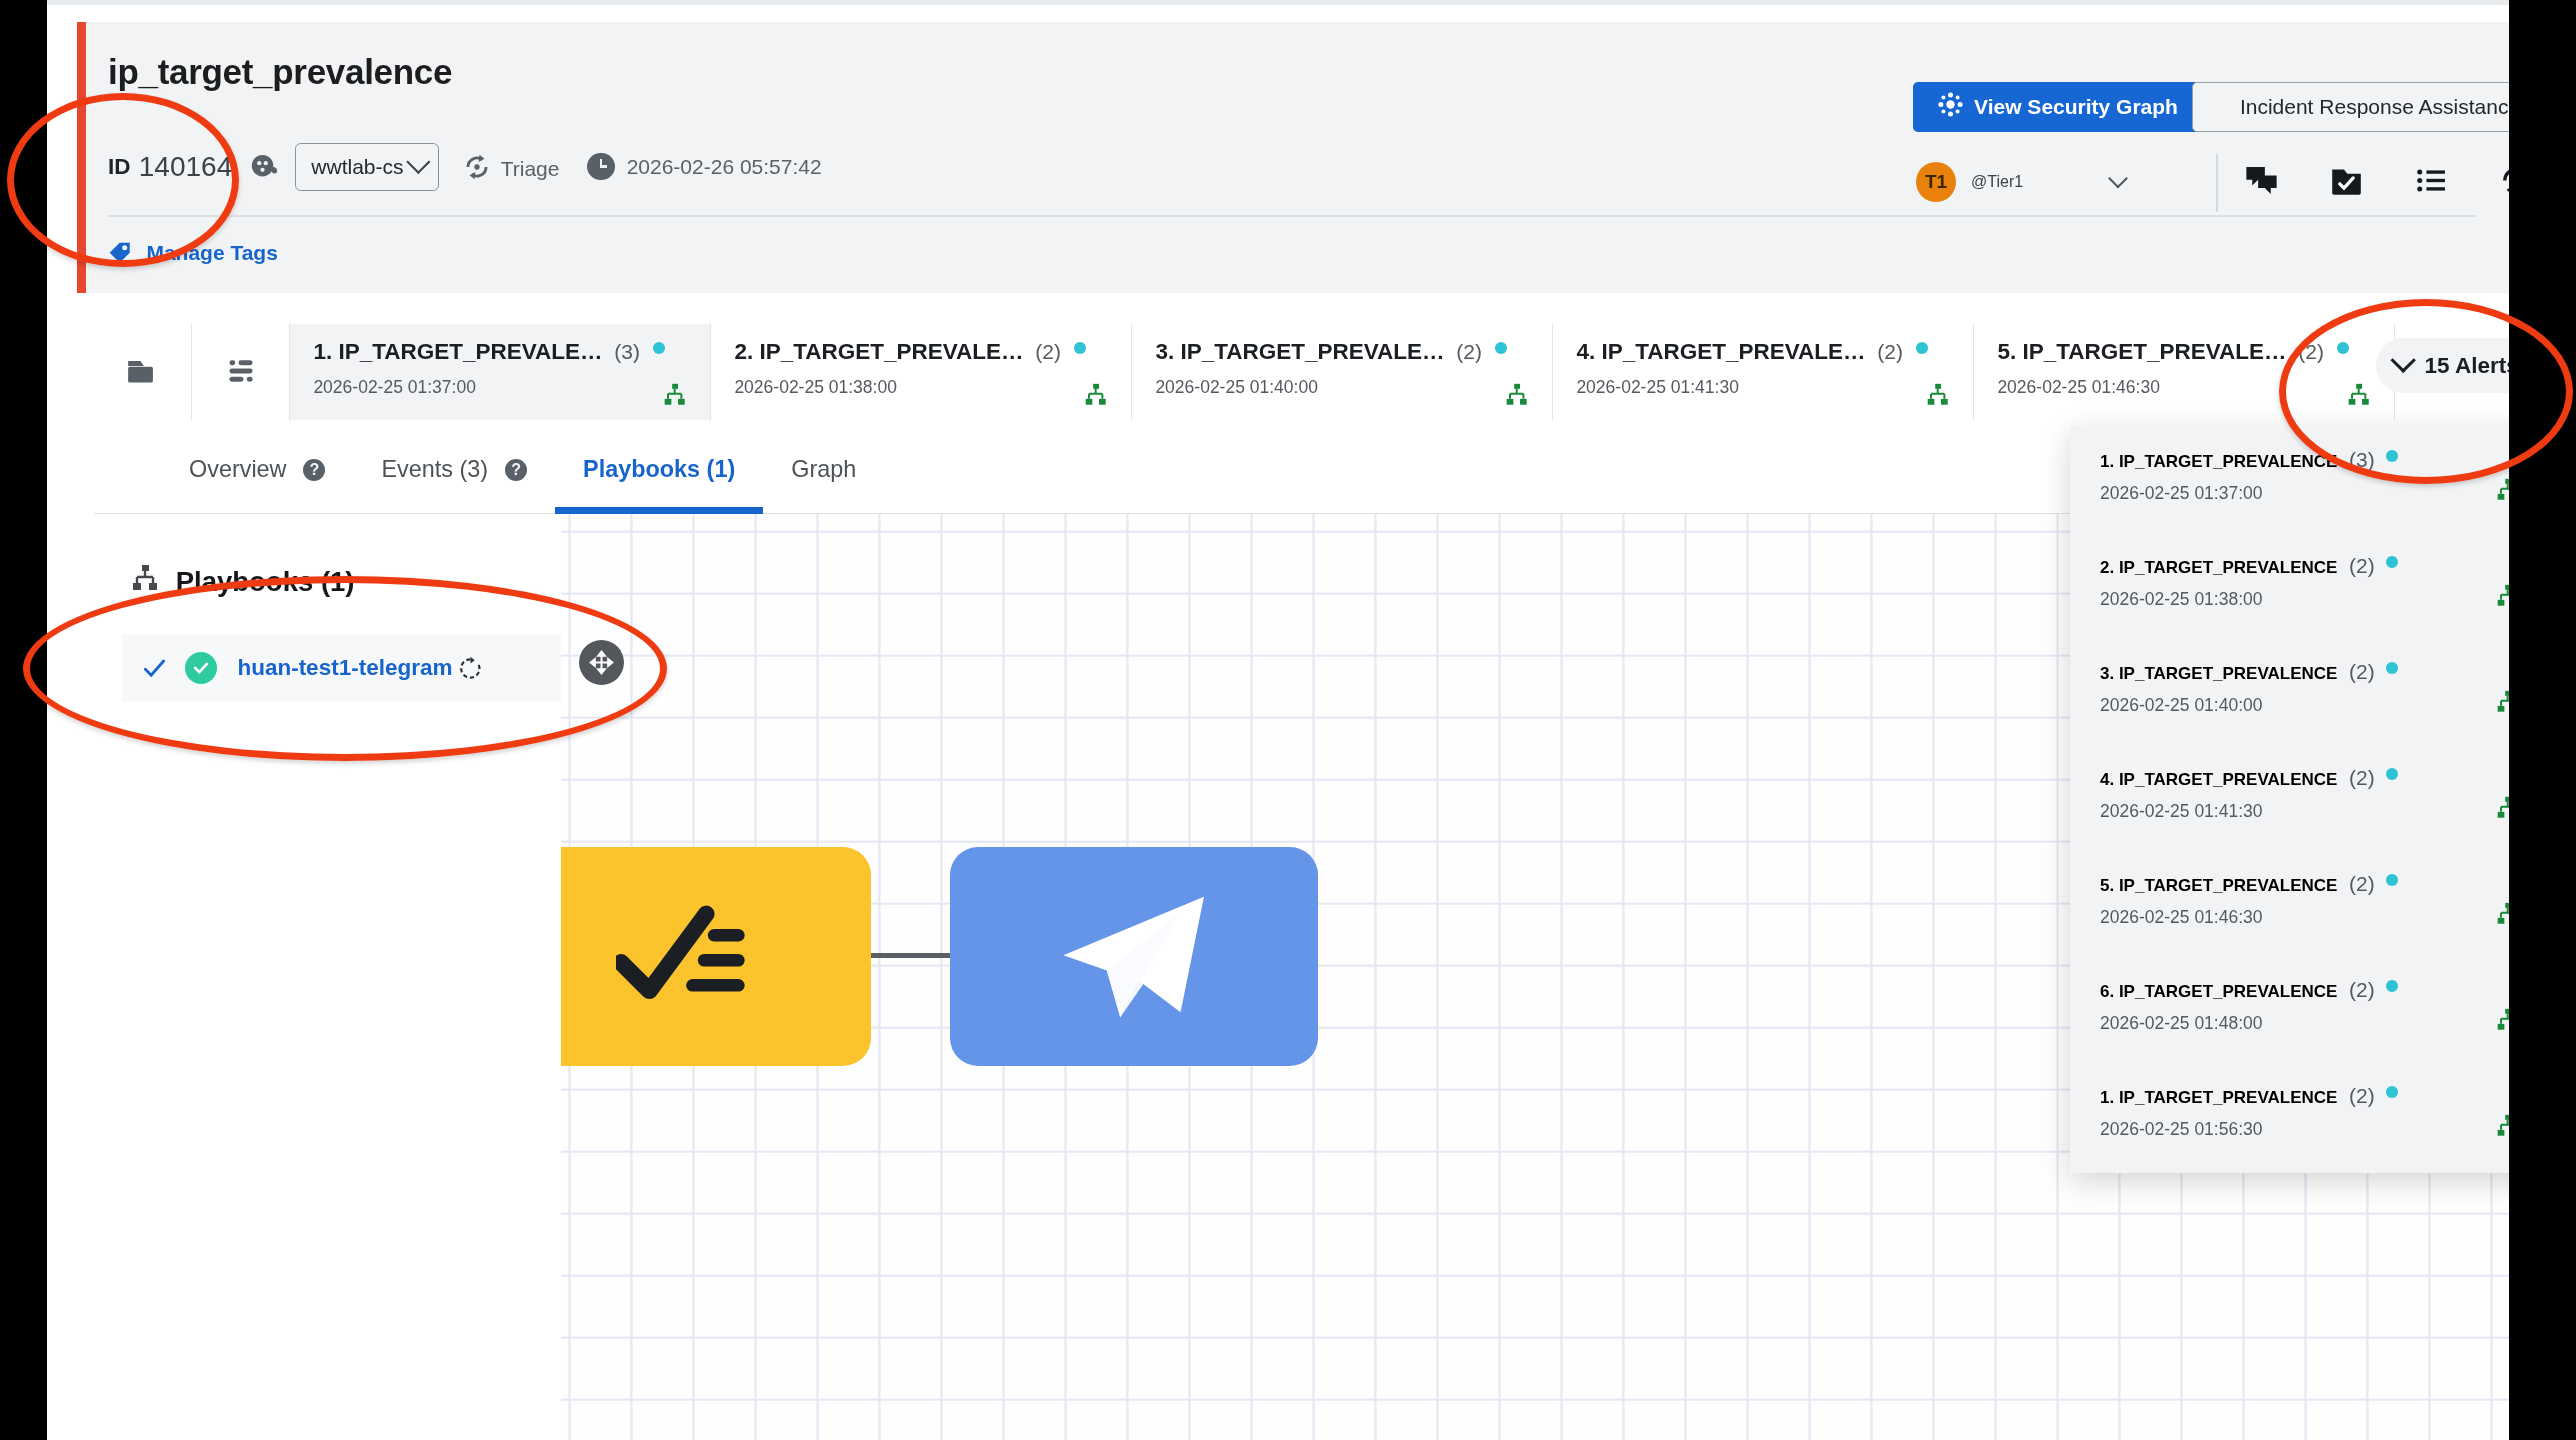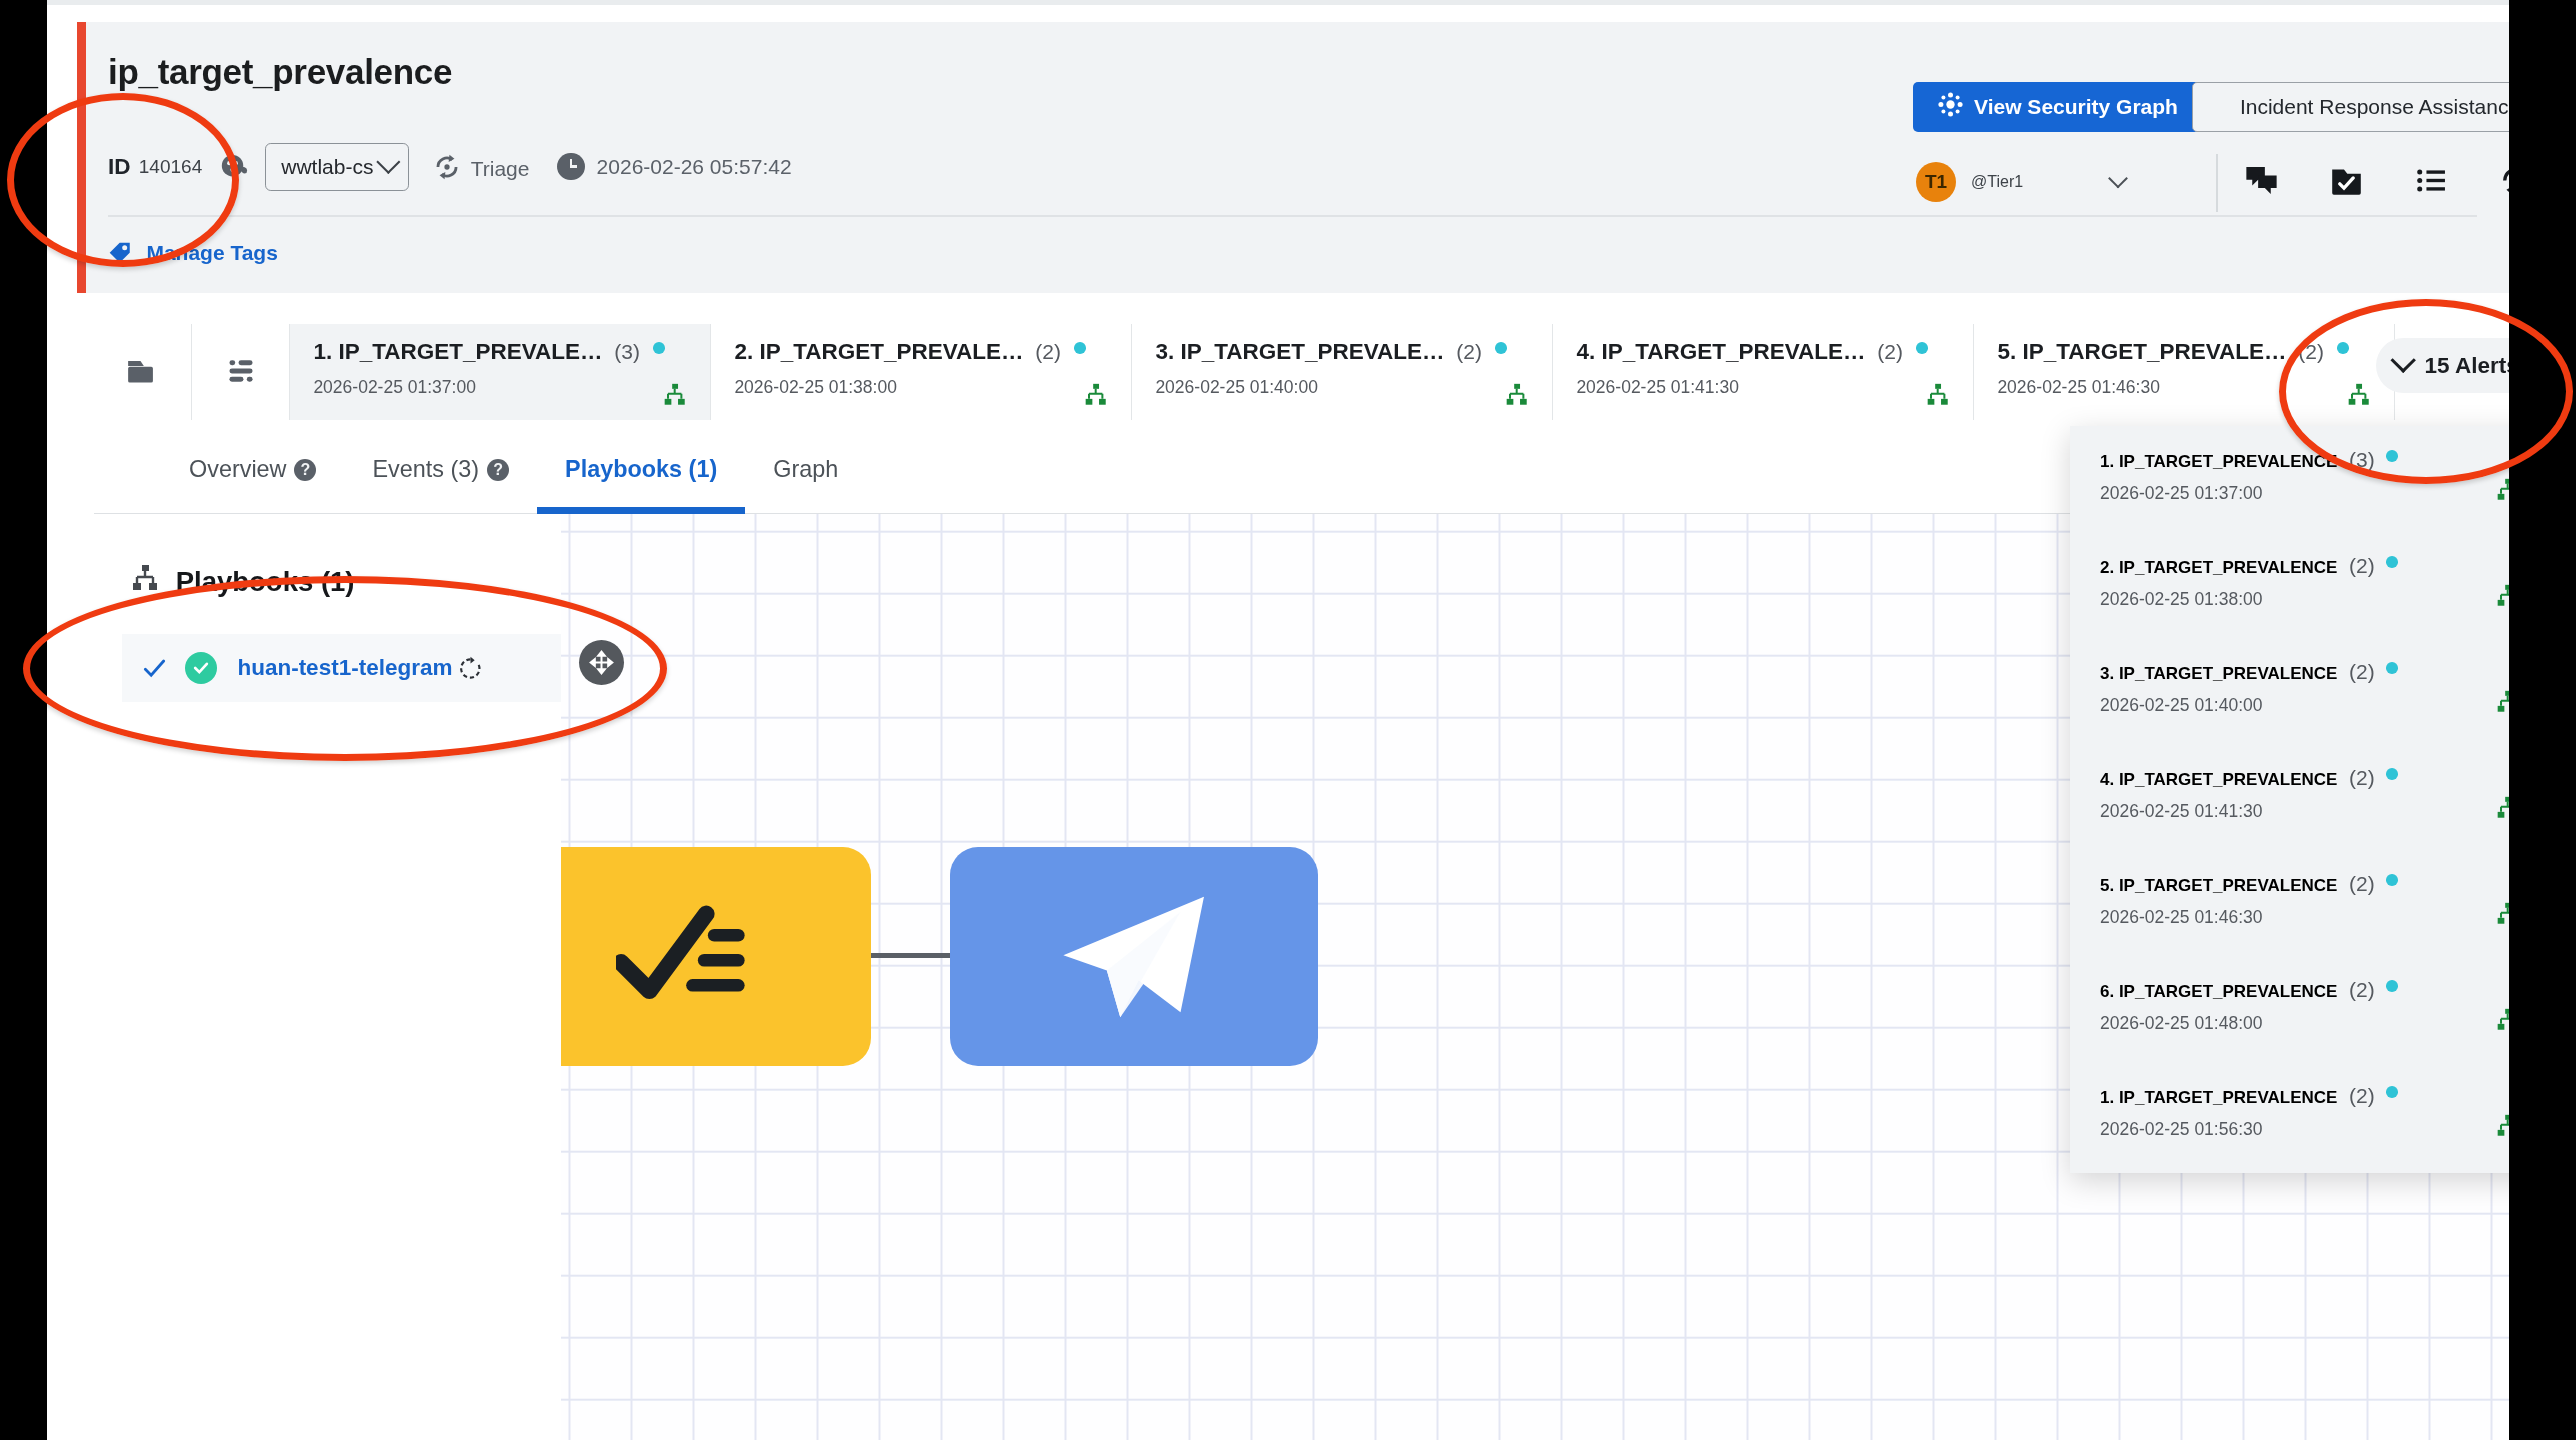--- a/index.html
+++ b/index.html
@@ -44,21 +44,21 @@
   #title {
     position: absolute; left: 31px; top: 30px;
     font-size: 35px; font-weight: 700; color: #1b1d1f;
     letter-spacing: -0.3px;
   }
   #meta-row {
     position: absolute; left: 31px; top: 117px;
     height: 55px; display: flex; align-items: center; gap: 0px;
   }
   .id-label { font-size: 22.5px; font-weight: 700; color: #20242a; }
-  .id-value { font-size: 19px; font-weight: 400; color: #3d4248; margin-left: 8.3px; }
+  .id-value { font-size: 28px; font-weight: 400; color: #3d4248; margin-left: 8.3px; }
   .ico-owner {
     margin-left: 18.4px; width: 28px; height: 25px; position: relative;
   }
   .select-box {
     margin-left: 16.7px;
     width: 144px; height: 48px;
     border: 1.7px solid #8b9197; border-radius: 5.8px;
     background: #f1f3f5;
     display: flex; align-items: center; justify-content: space-between;
     padding: 0 11.7px 0 15px;
@@ -185,21 +185,21 @@
 
   
   #subtabs {
     position: absolute; left: 47px; top: 426px;
     width: 2416px; height: 88px;
     border-bottom: 1.7px solid #dee1e4;
     display: flex; align-items: center;
     padding-left: 67px; gap: 0px;
   }
   .stab {
-    height: 88px; display: flex; align-items: center; gap: 8px;
+    height: 88px; display: flex; align-items: center; gap: 17px;
     font-size: 23.4px; color: #4c5258; cursor: pointer; position: relative;
     padding: 0 28px;
   }
   .stab.active { color: #1765cc; font-weight: 700; }
   .stab.active:after {
     content: ""; position: absolute; left: 0; right: 0; bottom: 0; height: 6.7px; background: #1765cc;
   }
   .qmark {
     width: 22px; height: 22px; border-radius: 50%; background: #5a6068; color: #f1f3f5;
     font-size: 16px; font-weight: 700; display: flex; align-items: center; justify-content: center;

